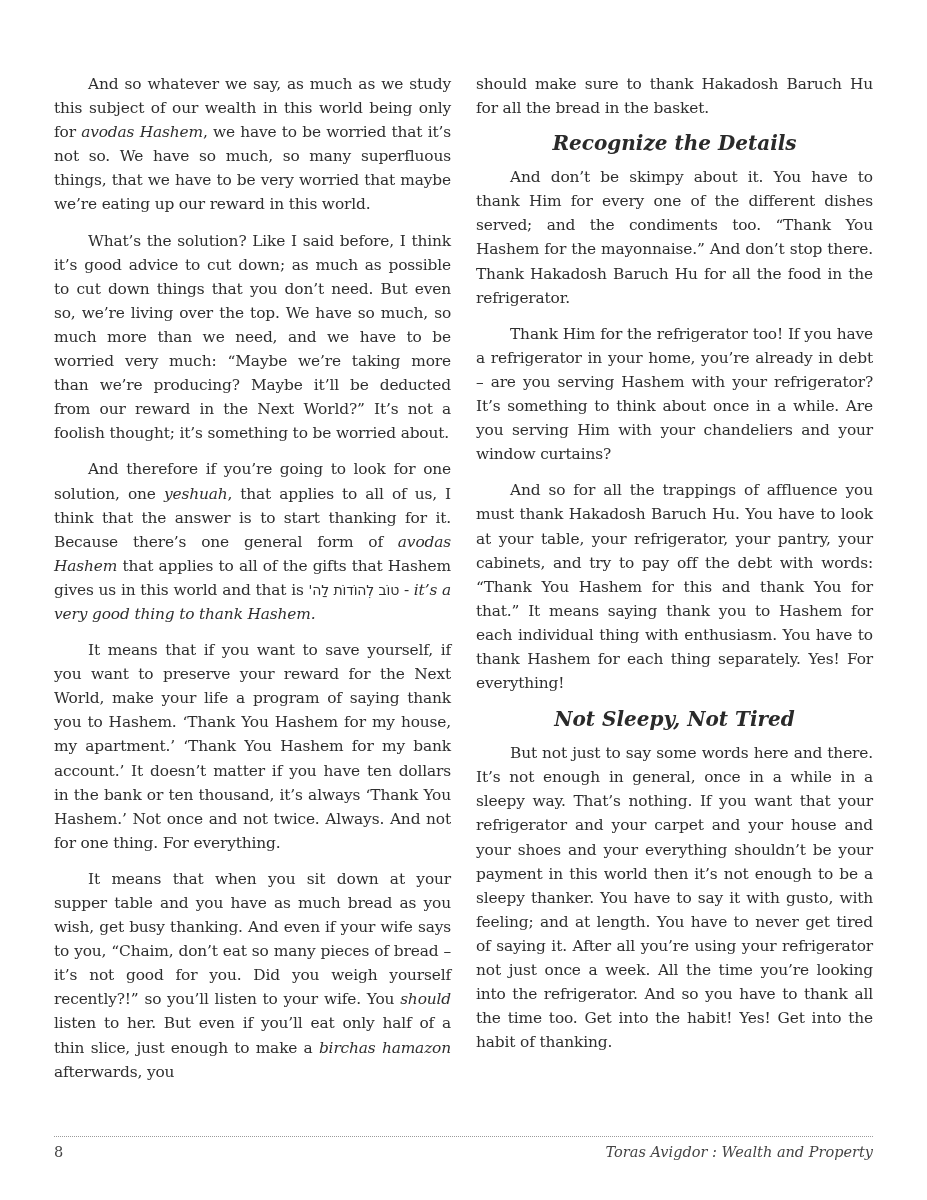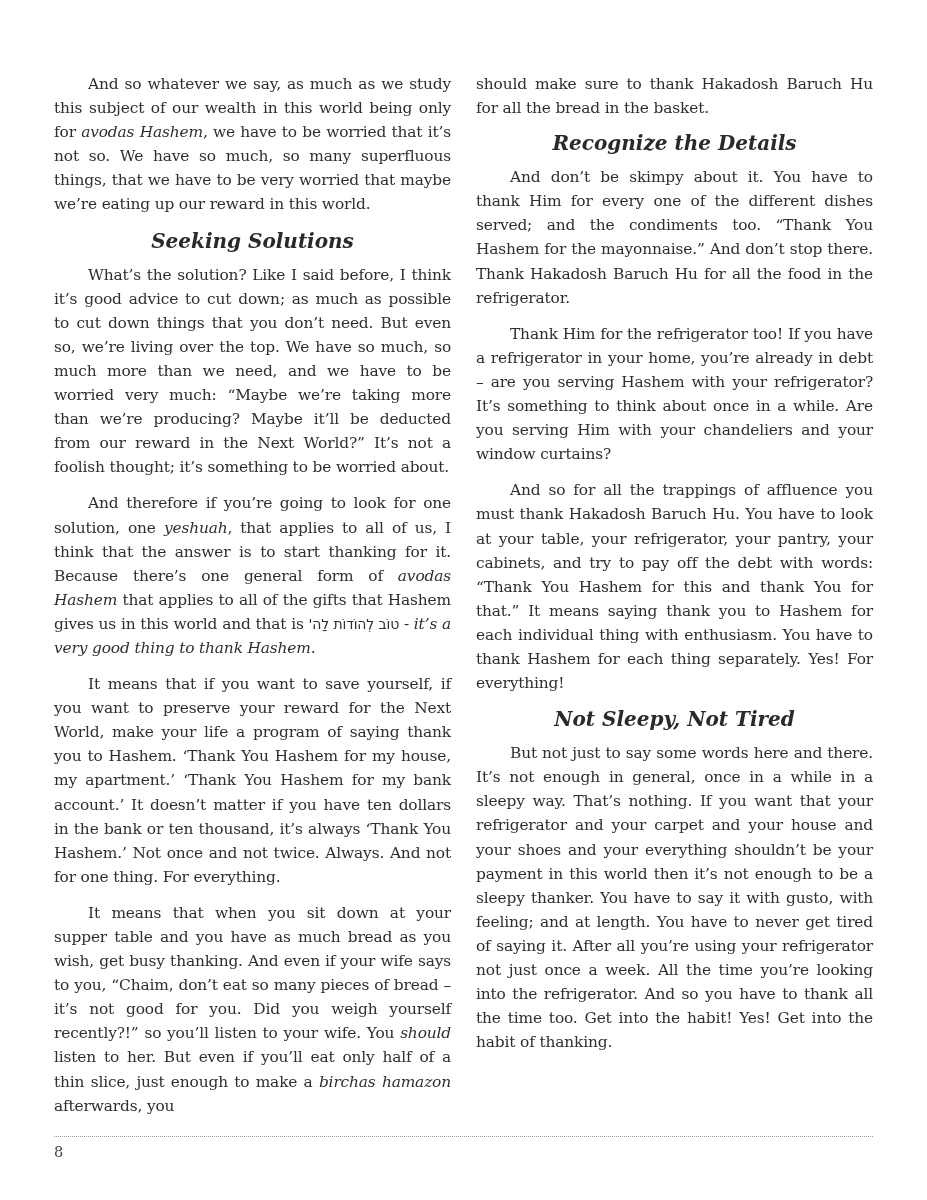--- a/index.html
+++ b/index.html
@@ -22,21 +22,20 @@
                 font-size: 14.5px; line-height: 20px; color: #444; }
   .running { font-style: italic; }
 </style>
 </head>
 <body>
 
 <div class="page">
   <div class="col left">
     <p><span>And so whatever we say, as much as we study this subject of our wealth in this world being only for </span><i>avodas Hashem</i><span>, we have to be worried that it’s not so. We have so much, so many superfluous things, that we have to be very worried that maybe we’re eating up our reward in this world.</span></p>
 
-    <h3>Seeking Solutions</h3>
 
     <p>What’s the solution? Like I said before, I think it’s good advice to cut down; as much as possible to cut down things that you don’t need. But even so, we’re living over the top. We have so much, so much more than we need, and we have to be worried very much: “Maybe we’re taking more than we’re producing? Maybe it’ll be deducted from our reward in the Next World?” It’s not a foolish thought; it’s something to be worried about.</p>
 
     <p><span>And therefore if you’re going to look for one solution, one </span><i>yeshuah</i><span>, that applies to all of us, I think that the answer is to start thanking for it. Because there’s one general form of </span><i>avodas Hashem</i><span> that applies to all of the gifts that Hashem gives us in this world and that is </span><span class="heb" dir="rtl">טוֹב לְהוֹדוֹת לַה'</span><span> - </span><i>it’s a very good thing to thank Hashem.</i></p>
 
 
     <p>It means that if you want to save yourself, if you want to preserve your reward for the Next World, make your life a program of saying thank you to Hashem. ‘Thank You Hashem for my house, my apartment.’ ‘Thank You Hashem for my bank account.’ It doesn’t matter if you have ten dollars in the bank or ten thousand, it’s always ‘Thank You Hashem.’ Not once and not twice. Always. And not for one thing. For everything.</p>
 
     <p><span>It means that when you sit down at your supper table and you have as much bread as you wish, get busy thanking. And even if your wife says to you, “Chaim, don’t eat so many pieces of bread – it’s not good for you. Did you weigh yourself recently?!” so you’ll listen to your wife. You </span><i>should</i><span> listen to her. But even if you’ll eat only half of a thin slice, just enough to make a </span><i>birchas hamazon</i><span> afterwards, you</span></p>
   </div>
@@ -53,14 +52,15 @@
     <h3>Not Sleepy, Not Tired</h3>
 
     <p>But not just to say some words here and there. It’s not enough in general, once in a while in a sleepy way. That’s nothing. If you want that your refrigerator and your carpet and your house and your shoes and your everything shouldn’t be your payment in this world then it’s not enough to be a sleepy thanker. You have to say it with gusto, with feeling; and at length. You have to never get tired of saying it. After all you’re using your refrigerator not just once a week. All the time you’re looking into the refrigerator. And so you have to thank all the time too. Get into the habit! Yes! Get into the habit of thanking.</p>
   </div>
 </div>
 
 <div class="footer">
   <div class="rule"></div>
   <div class="footer-row">
     <span>8</span>
+    <span class="running">Toras Avigdor :  Wealth and Property</span>
   </div>
 </div>
 
 </body></html>

